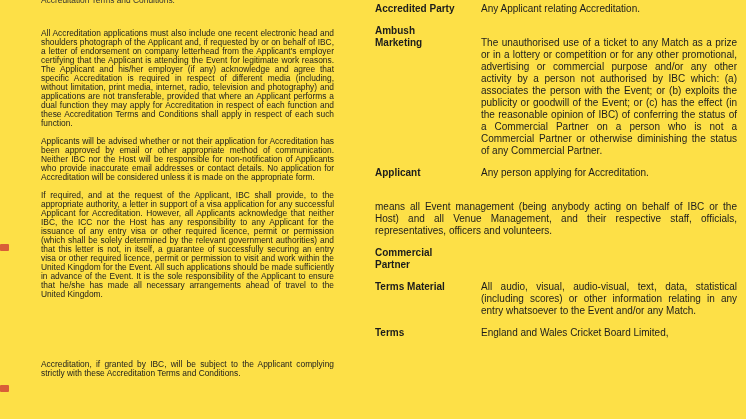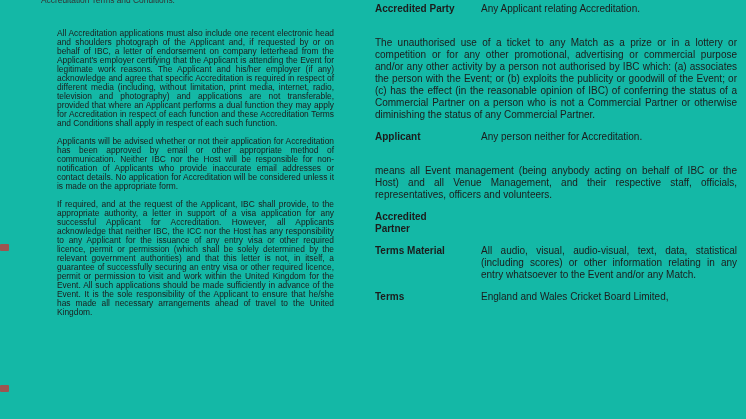--- a/index.html
+++ b/index.html
@@ -6,42 +6,42 @@
     margin: 0;
     padding: 0;
     background: #ffffff;
     font-family: "Liberation Sans", "DejaVu Sans", sans-serif;
   }
   .page {
     position: relative;
     width: 746px;
     height: 419px;
     overflow: hidden;
-    background: #14b8a6;
+    background: #fde047;
     color: #1c1c1c;
   }
 
   
   .left-col {
     position: absolute;
     left: 41px;
     top: -4px;
     width: 293px;
     font-size: 8.4px;
     line-height: 9px;
     text-align: justify;
     color: #1c1c1c;
   }
   .clipped-heading {
     height: 9px;
     overflow: hidden;
     color: #333333;
   }
   .para {
-    margin: 0 0 9px 16px;
+    margin: 0 0 9px 0;
     padding: 0;
   }
   .para-first { margin-top: 24px; }
   .para-last  { margin-top: 61px; }
 
   
   .right-col {
     position: absolute;
     left: 375px;
     top: 3px;
@@ -82,44 +82,47 @@
 </head>
 <body>
 
 <div class="page">
 
   <div class="left-col">
     <div class="clipped-heading">Accreditation Terms and Conditions.</div>
     <p class="para para-first">All Accreditation applications must also include one recent electronic head and shoulders photograph of the Applicant and, if requested by or on behalf of IBC, a letter of endorsement on company letterhead from the Applicant's employer certifying that the Applicant is attending the Event for legitimate work reasons. The Applicant and his/her employer (if any) acknowledge and agree that specific Accreditation is required in respect of different media (including, without limitation, print media, internet, radio, television and photography) and applications are not transferable, provided that where an Applicant performs a dual function they may apply for Accreditation in respect of each function and these Accreditation Terms and Conditions shall apply in respect of each such function.</p>
     <p class="para">Applicants will be advised whether or not their application for Accreditation has been approved by email or other appropriate method of communication. Neither IBC nor the Host will be responsible for non-notification of Applicants who provide inaccurate email addresses or contact details. No application for Accreditation will be considered unless it is made on the appropriate form.</p>
     <p class="para">If required, and at the request of the Applicant, IBC shall provide, to the appropriate authority, a letter in support of a visa application for any successful Applicant for Accreditation. However, all Applicants acknowledge that neither IBC, the ICC nor the Host has any responsibility to any Applicant for the issuance of any entry visa or other required licence, permit or permission (which shall be solely determined by the relevant government authorities) and that this letter is not, in itself, a guarantee of successfully securing an entry visa or other required licence, permit or permission to visit and work within the United Kingdom for the Event. All such applications should be made sufficiently in advance of the Event. It is the sole responsibility of the Applicant to ensure that he/she has made all necessary arrangements ahead of travel to the United Kingdom.</p>
+    <p class="para para-last">Accreditation, if granted by IBC, will be subject to the Applicant complying strictly with these Accreditation Terms and Conditions.</p>
   </div>
 
   <div class="right-col">
 
     <div class="def-row">
       <div class="term">Accredited Party</div>
       <div class="def">Any Applicant relating Accreditation.</div>
     </div>
 
     <div class="def-row">
+      <div class="term">Ambush
+Marketing</div>
       <div class="def offset">The unauthorised use of a ticket to any Match as a prize or in a lottery or competition or for any other promotional, advertising or commercial purpose and/or any other activity by a person not authorised by IBC which: (a) associates the person with the Event; or (b) exploits the publicity or goodwill of the Event; or (c) has the effect (in the reasonable opinion of IBC) of conferring the status of a Commercial Partner on a person who is not a Commercial Partner or otherwise diminishing the status of any Commercial Partner.</div>
     </div>
 
     <div class="def-row">
       <div class="term">Applicant</div>
-      <div class="def">Any person neither for Accreditation.</div>
+      <div class="def">Any person applying for Accreditation.</div>
     </div>
 
     <div class="def-row">
       <div class="def offset">means all Event management (being anybody acting on behalf of IBC or the Host) and all Venue Management, and their respective staff, officials, representatives, officers and volunteers.</div>
     </div>
 
     <div class="def-row">
-      <div class="term">Accredited
+      <div class="term">Commercial
 Partner</div>
     </div>
 
     <div class="def-row">
       <div class="term">Terms Material</div>
       <div class="def">All audio, visual, audio-visual, text, data, statistical (including scores) or other information relating in any entry whatsoever to the Event and/or any Match.</div>
     </div>
 
     <div class="def-row">
       <div class="term">Terms</div>

